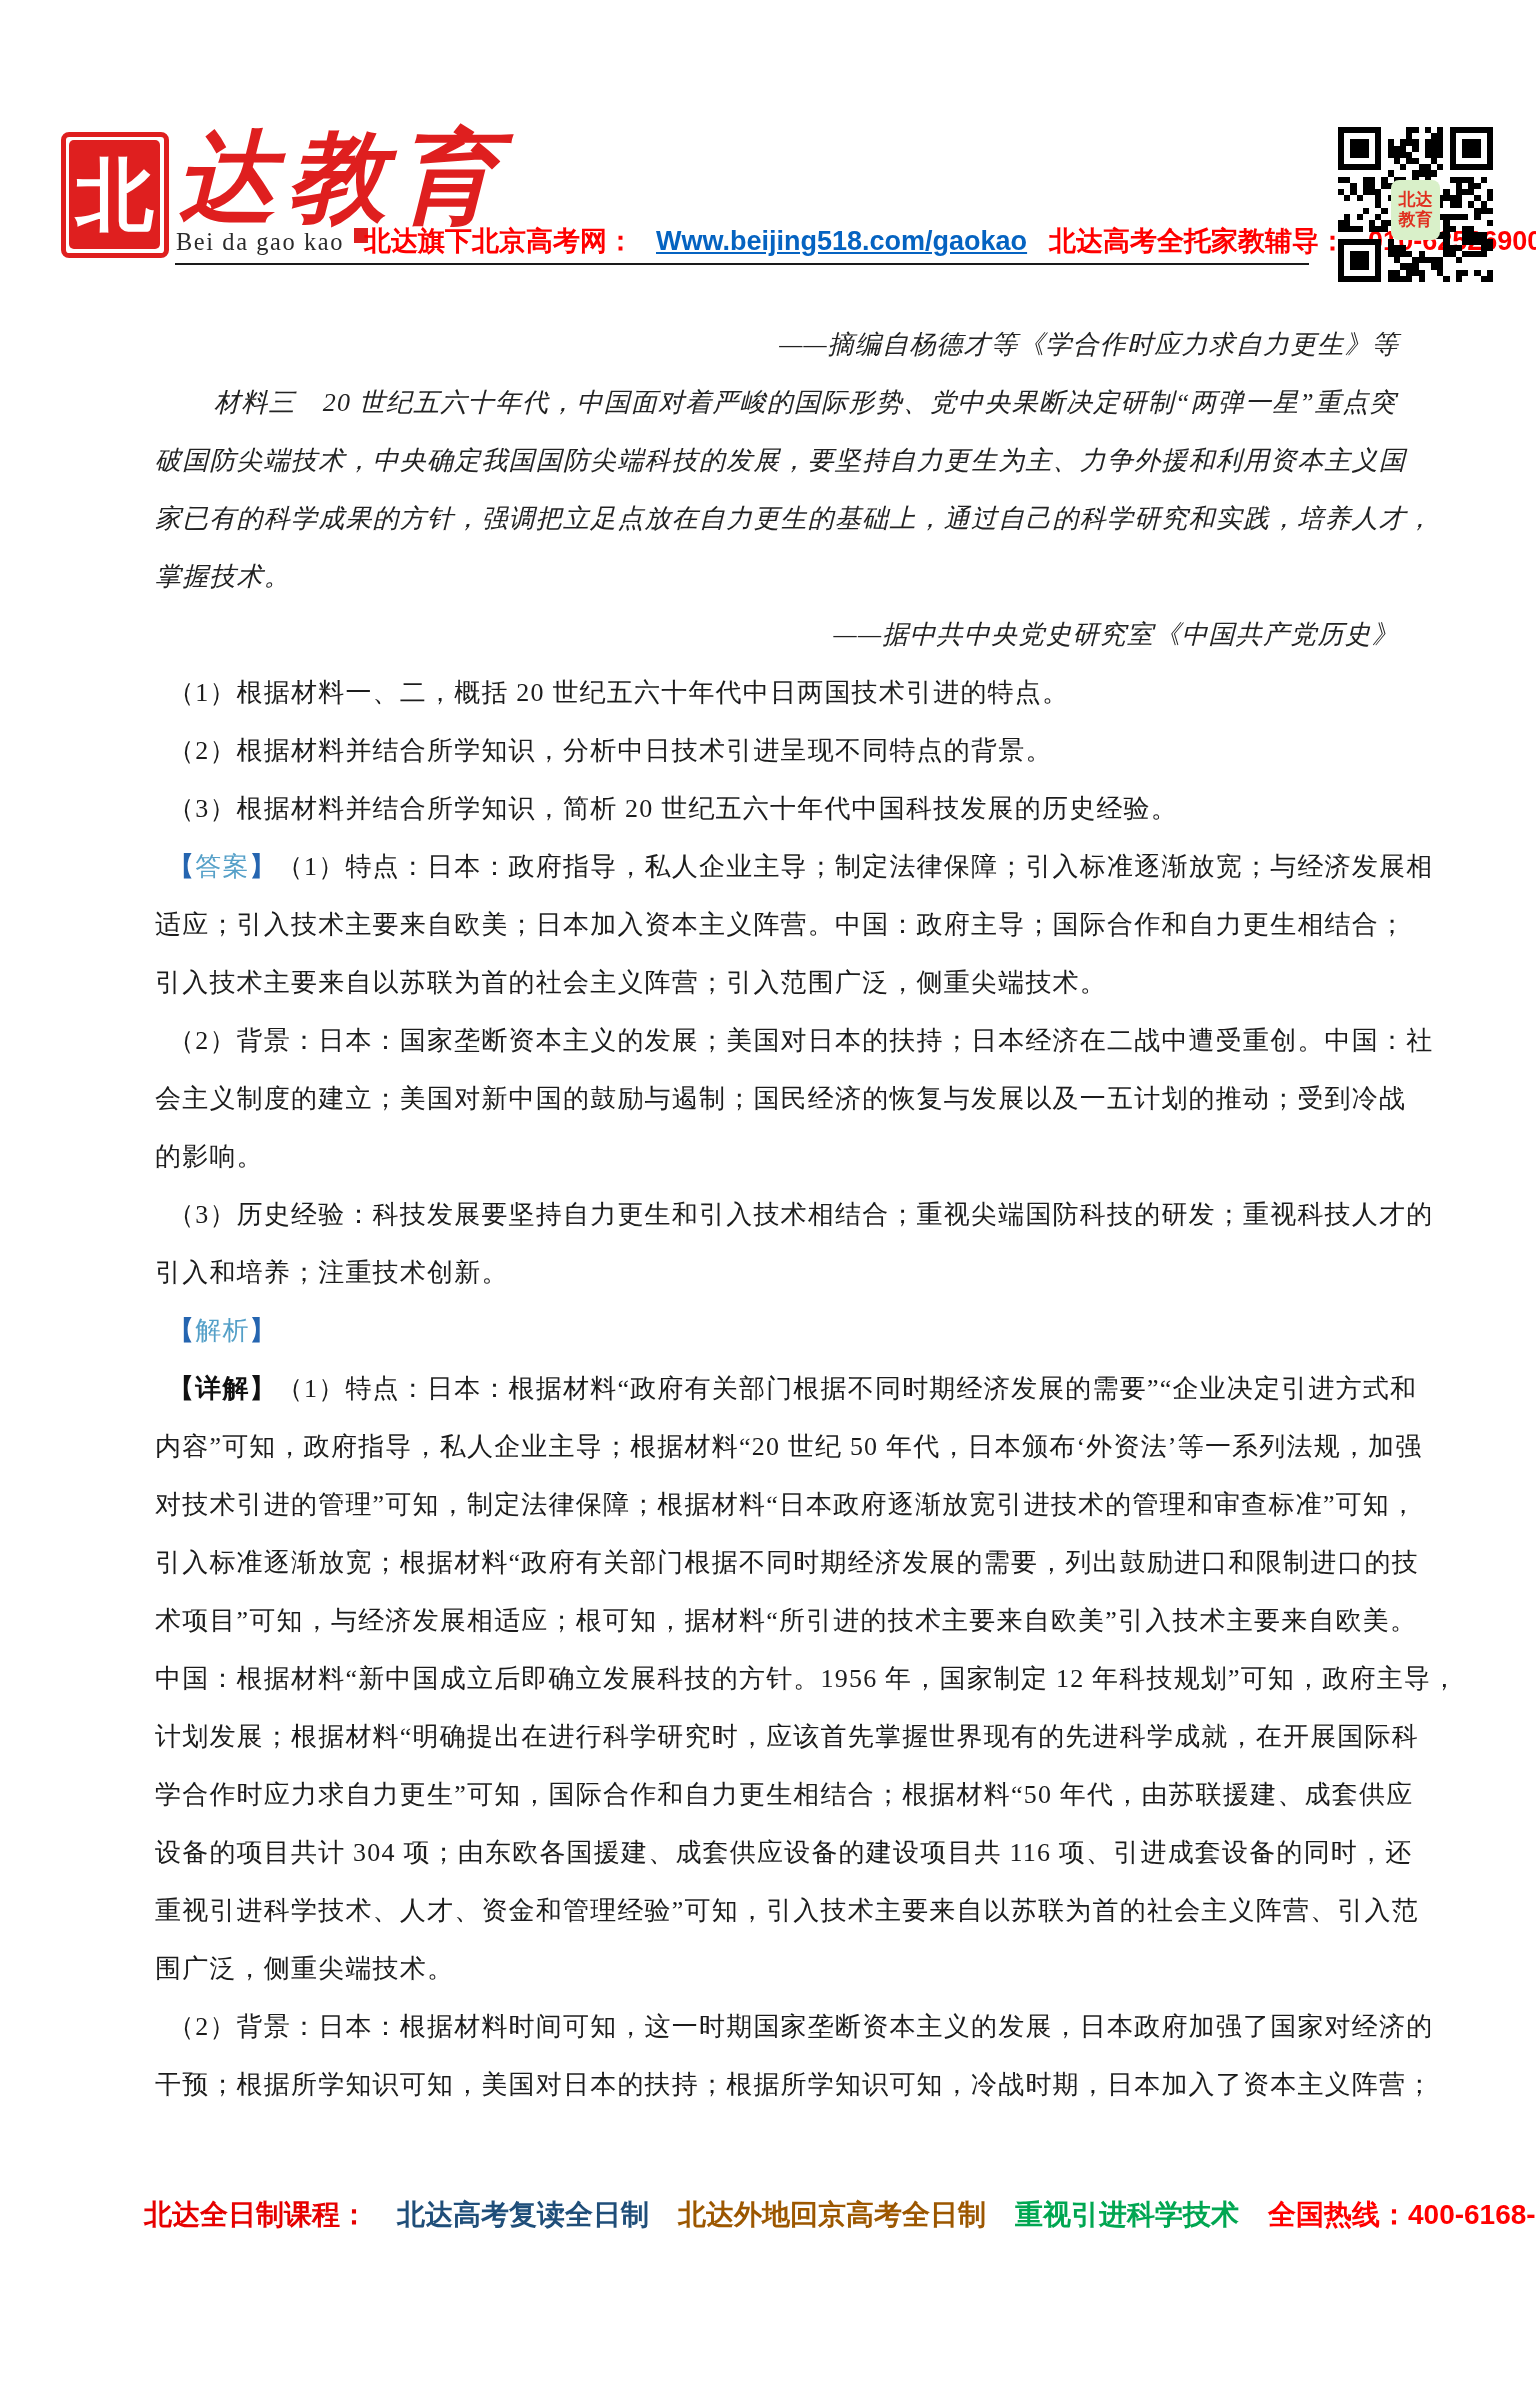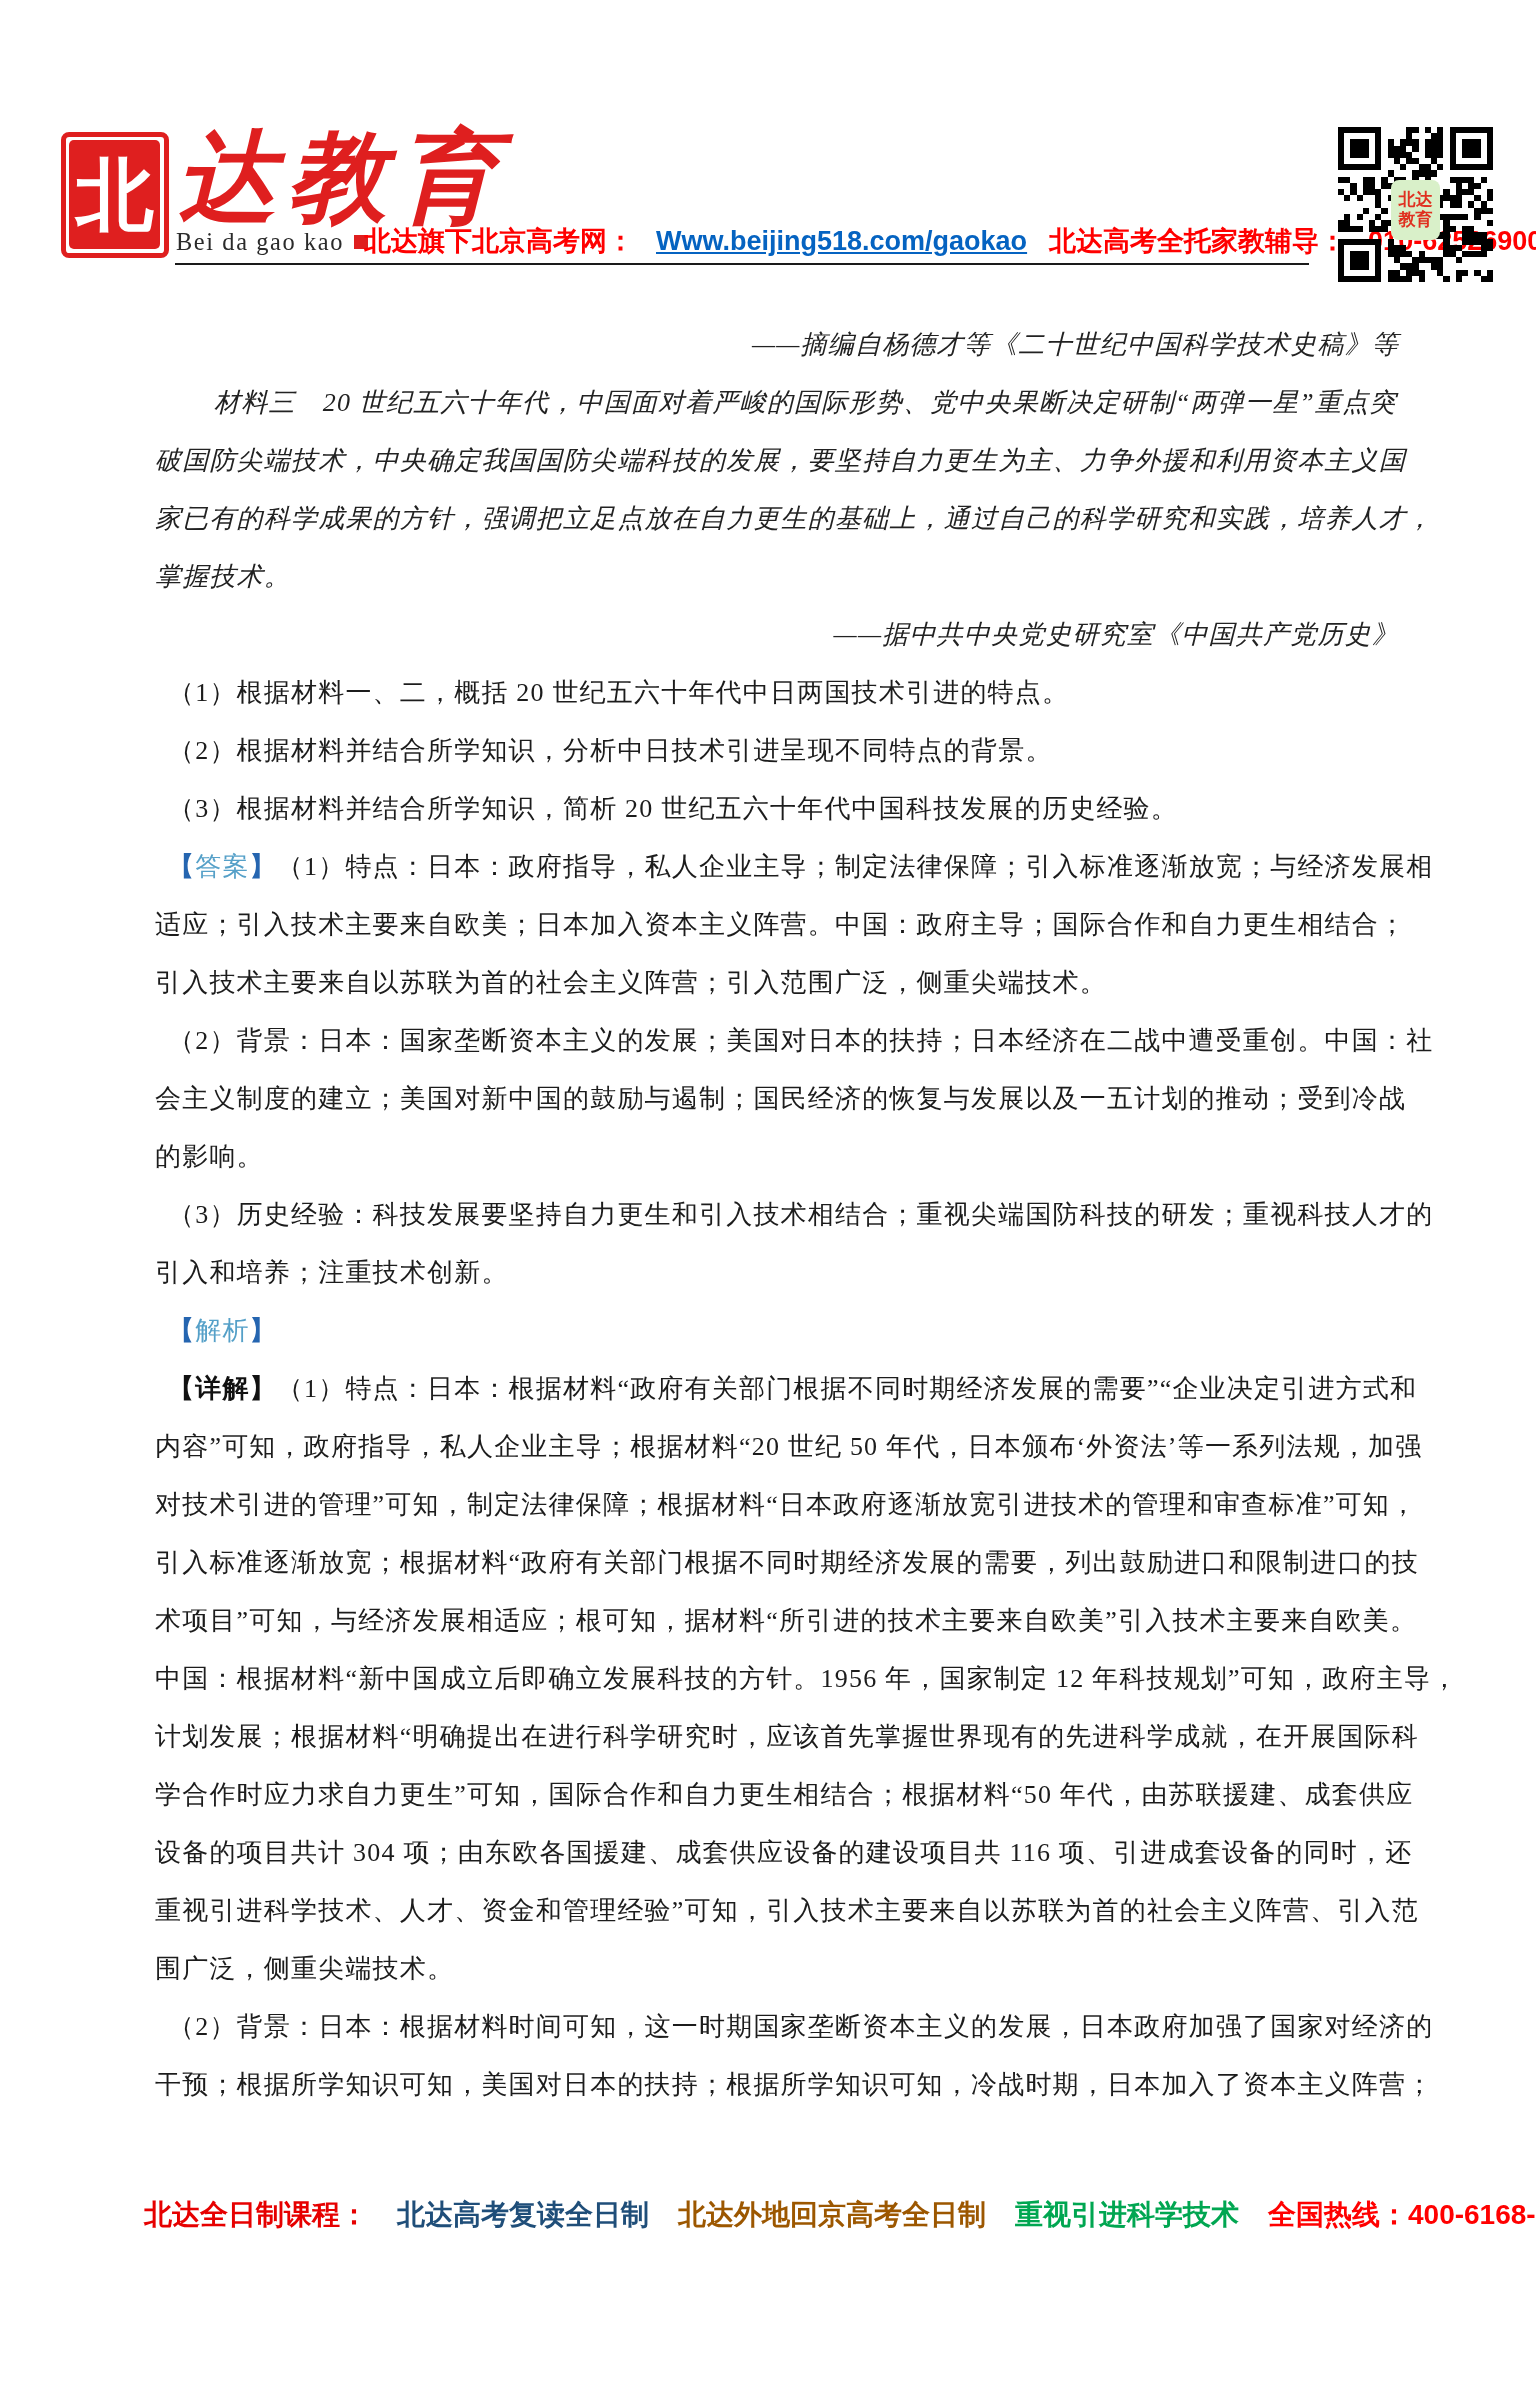--- a/index.html
+++ b/index.html
@@ -10,21 +10,21 @@
   .seal{position:absolute;left:61px;top:132px;width:91px;height:109px;
         border:5.7px solid #df1f1f;border-radius:8.1px;padding:3.3px;background:#fff;}
   .seal-inner{width:100%;height:100%;background:#df1f1f;border-radius:4.9px;
         display:flex;align-items:center;justify-content:center;}
   .seal-char{color:#fff;font-size:78px;font-weight:bold;line-height:1;
         font-family:"DejaVu Serif","Liberation Serif",serif;}
   .brand{position:absolute;left:177px;top:122px;font-size:99px;line-height:1.1;
         color:#df1f1f;font-weight:bold;letter-spacing:11.4px;
         font-family:"DejaVu Serif","Liberation Serif",serif;font-style:italic;}
   .pinyin-row{position:absolute;left:176px;top:228px;font-size:24.4px;color:#2b2b2b;
-        letter-spacing:1.6px;display:flex;align-items:center;gap:9.8px;}
+        letter-spacing:1.6px;display:flex;gap:9.8px;}
   .red-bullet{display:inline-block;width:14.6px;height:14.6px;background:#df1f1f;}
   .contact-row{position:absolute;left:364px;top:223px;display:flex;align-items:baseline;gap:22px;
         font-family:"Liberation Sans","DejaVu Sans",sans-serif;font-size:27px;font-weight:bold;white-space:nowrap;}
   .contact-row .red{color:#ff0000;}
   .contact-row a{color:#0563c1;font-weight:bold;}
   .header-rule{position:absolute;left:175px;top:263px;width:1134px;height:2.4px;background:#1a1a1a;}
 
   
   .qr{position:absolute;left:1338px;top:127px;width:155px;height:155px;}
   .qr svg{width:100%;height:100%;display:block;}
@@ -278,21 +278,21 @@
         <rect x="23" y="24" width="1" height="1" fill="#000"></rect>
         <rect x="24" y="24" width="1" height="1" fill="#000"></rect>
       </svg>
     <div class="qr-badge">
       <span>北达</span>
       <span>教育</span>
     </div>
   </div>
 
   <div class="doc">
-      <div class="line kai right">——摘编自杨德才等《二十世纪中国科学技术史稿》等</div>
+      <div class="line kai right">——摘编自杨德才等《学合作时应力求自力更生》等</div>
       <div class="line kai ind-first">材料三　20 世纪五六十年代，中国面对着严峻的国际形势、党中央果断决定研制“两弹一星”重点突</div>
       <div class="line kai">破国防尖端技术，中央确定我国国防尖端科技的发展，要坚持自力更生为主、力争外援和利用资本主义国</div>
       <div class="line kai">家已有的科学成果的方针，强调把立足点放在自力更生的基础上，通过自己的科学研究和实践，培养人才，</div>
       <div class="line kai">掌握技术。</div>
       <div class="line kai right">——据中共中央党史研究室《中国共产党历史》</div>
       <div class="line ind-num">（1）根据材料一、二，概括 20 世纪五六十年代中日两国技术引进的特点。</div>
       <div class="line ind-num">（2）根据材料并结合所学知识，分析中日技术引进呈现不同特点的背景。</div>
       <div class="line ind-num">（3）根据材料并结合所学知识，简析 20 世纪五六十年代中国科技发展的历史经验。</div>
       <div class="line ind-num"><span class="label blue"><span class="br">【</span><span class="it">答案</span><span class="br">】</span></span>（1）特点：日本：政府指导，私人企业主导；制定法律保障；引入标准逐渐放宽；与经济发展相</div>
       <div class="line">适应；引入技术主要来自欧美；日本加入资本主义阵营。中国：政府主导；国际合作和自力更生相结合；</div>

